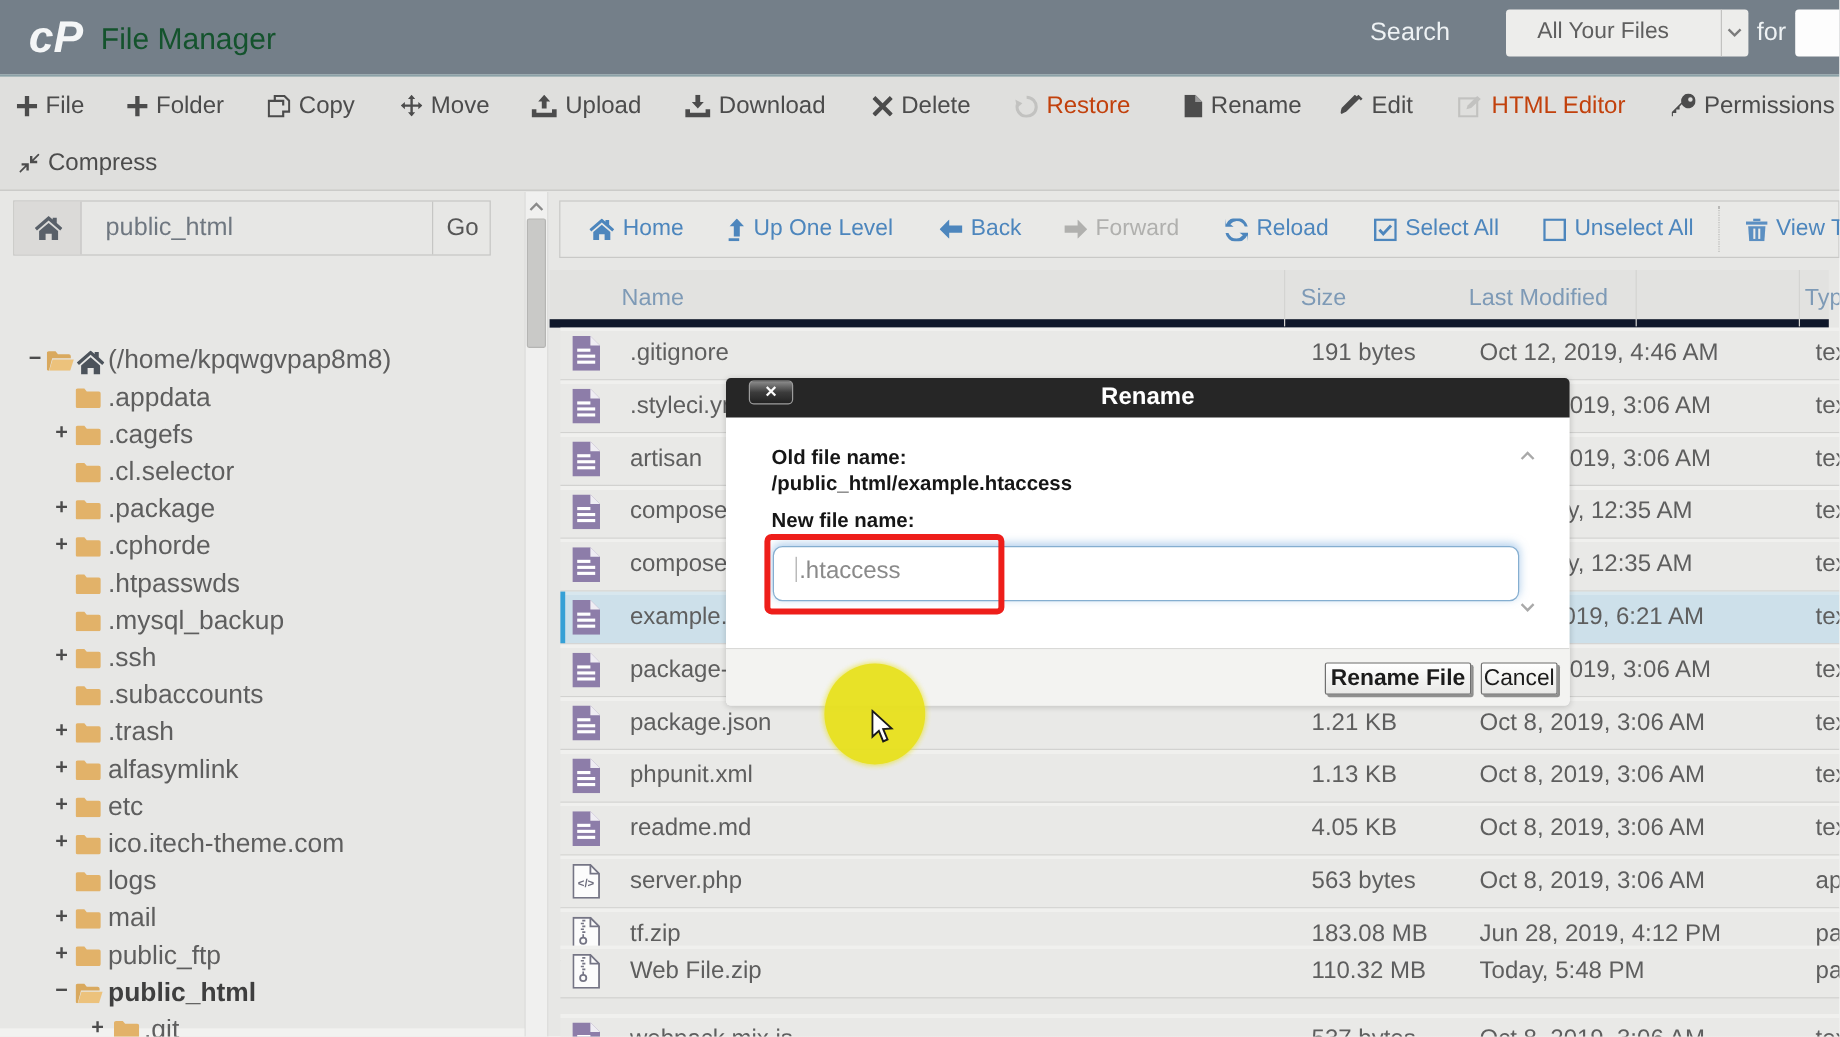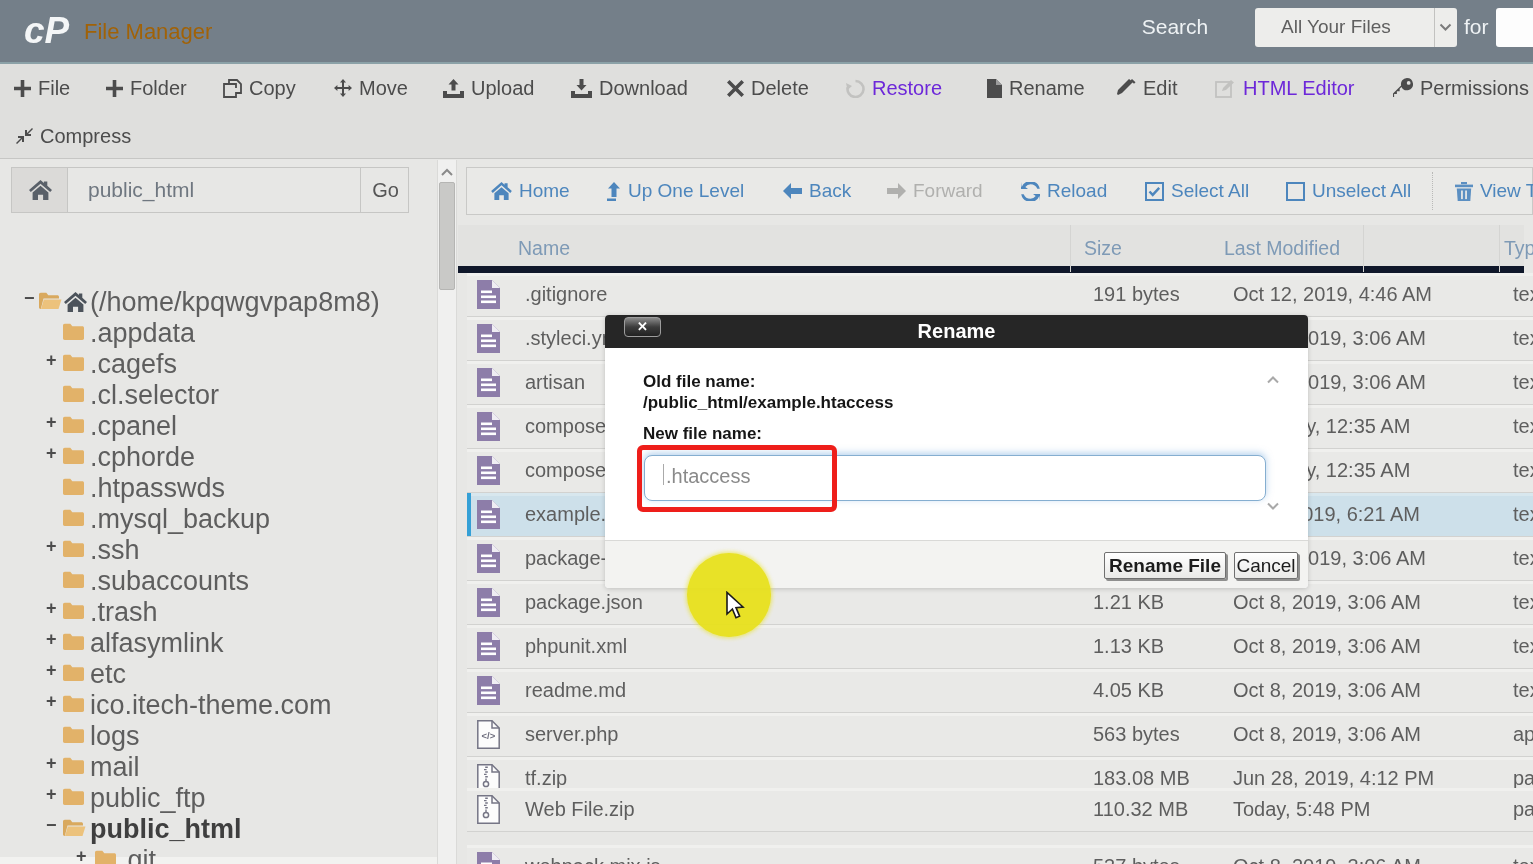--- a/index.html
+++ b/index.html
@@ -2,43 +2,43 @@
 <html><head>
 <meta charset="utf-8">
 <style>
 *{margin:0;padding:0;box-sizing:border-box}
 html,body{width:1533px;height:864px;overflow:hidden}
 body{font-family:"Liberation Sans",sans-serif}
 #page{position:relative;width:1533px;height:864px;background:#e7e7e5;overflow:hidden}
 .a{position:absolute}
 .tb{position:absolute;display:flex;align-items:center;gap:7px;font-size:20px;color:#4c4c4c;white-space:nowrap;height:24px}
 .tb svg{flex:none}
-.tb.dis{color:#6d28d9}
+.tb.dis{color:#c2410c}
 .lnk{position:absolute;display:flex;align-items:center;gap:7px;font-size:19px;color:#4d86bd;white-space:nowrap;height:24px}
 .lnk.dis{color:#b0b0ae}
 .tn{position:absolute;width:437px;height:31px}
 .tn .pm{position:absolute;font-weight:700;color:#4c4c4c;font-size:18px;top:3px}
 .tn svg{position:absolute;top:7px}
-.tn .lb{position:absolute;font-size:27px;color:#5e5e5e;top:2px;white-space:nowrap}
+.tn .lb{position:absolute;font-size:22px;color:#5e5e5e;top:2px;white-space:nowrap}
 .frow{position:absolute;left:467px;width:1066px;height:44px;background:linear-gradient(#f0f0ee 0 3px,#e9e9e7 3px);border-bottom:1px solid #d2d2d0}
 .frow span{position:absolute;font-size:20px;color:#5e5e5e;line-height:43px;white-space:nowrap}
 .frow svg{position:absolute;left:10px;top:7px}
 .fn{left:58px}.fs{left:626px}.fd{left:766px}.ft{left:1046px}
 .hsep{position:absolute;top:0;width:1px;height:47px;background:#d4d4d2}
 </style>
 </head>
 <body>
 <div id="page">
 
 <div class="a" style="left:0;top:0;width:1533px;height:62px;background:#747f89"></div>
 <div class="a" style="left:0;top:62px;width:1533px;height:2px;background:#8ba1a7"></div>
 <svg class="a" style="left:24px;top:12px" width="52" height="40" viewBox="0 0 52 40">
       <text x="0" y="31" font-family="Liberation Sans" font-size="37" font-weight="bold" font-style="italic" fill="#f4f6f7">cP</text>
     </svg>
-<div class="a" style="left:84px;top:19px;font-size:22px;color:#a16207">File Manager</div>
+<div class="a" style="left:84px;top:19px;font-size:25px;color:#14532d">File Manager</div>
 <div class="a" style="left:1100px;top:15px;width:150px;text-align:center;font-size:21px;color:#eef2f4">Search</div>
 <div class="a" style="left:1255px;top:8px;width:202px;height:39px;background:#ededeb;border-radius:3px">
   <span style="position:absolute;left:26px;top:8px;font-size:19px;color:#5f5f5f">All Your Files</span>
   <span style="position:absolute;right:0;top:0;width:23px;height:39px;border-left:1px solid #c2c2c0"></span>
   <svg style="position:absolute;right:5px;top:15px" width="13" height="9" viewBox="0 0 13 9">
         <path d="M1.5 1.5 L6.5 6.5 L11.5 1.5" stroke="#7b7b7b" stroke-width="2" fill="none"></path>
       </svg>
 </div>
 <div class="a" style="left:1464px;top:15px;font-size:21px;color:#eef2f4">for</div>
 <div class="a" style="left:1496px;top:8px;width:60px;height:39px;background:#fdfdfd;border-radius:3px"></div>
@@ -170,21 +170,21 @@
         <svg style="left:63px" width="21" height="17" viewBox="0 0 21 17">
           <path d="M0 2.5C0 1.5.7.8 1.7.8h5.6l2 2.4h10c1 0 1.7.7 1.7 1.7v10.4c0 1-.7 1.7-1.7 1.7H1.7c-1 0-1.7-.7-1.7-1.7z" fill="#e2b269"></path>
         </svg>
         <span class="lb" style="left:90px;">.cl.selector</span>
       </div>
 <div class="tn" style="top:409px">
         <span class="pm" style="left:46px">+</span>
         <svg style="left:63px" width="21" height="17" viewBox="0 0 21 17">
           <path d="M0 2.5C0 1.5.7.8 1.7.8h5.6l2 2.4h10c1 0 1.7.7 1.7 1.7v10.4c0 1-.7 1.7-1.7 1.7H1.7c-1 0-1.7-.7-1.7-1.7z" fill="#e2b269"></path>
         </svg>
-        <span class="lb" style="left:90px;">.cpanel</span>
+        <span class="lb" style="left:90px;">.package</span>
       </div>
 <div class="tn" style="top:440px">
         <span class="pm" style="left:46px">+</span>
         <svg style="left:63px" width="21" height="17" viewBox="0 0 21 17">
           <path d="M0 2.5C0 1.5.7.8 1.7.8h5.6l2 2.4h10c1 0 1.7.7 1.7 1.7v10.4c0 1-.7 1.7-1.7 1.7H1.7c-1 0-1.7-.7-1.7-1.7z" fill="#e2b269"></path>
         </svg>
         <span class="lb" style="left:90px;">.cphorde</span>
       </div>
 <div class="tn" style="top:471px">
         <svg style="left:63px" width="21" height="17" viewBox="0 0 21 17">

